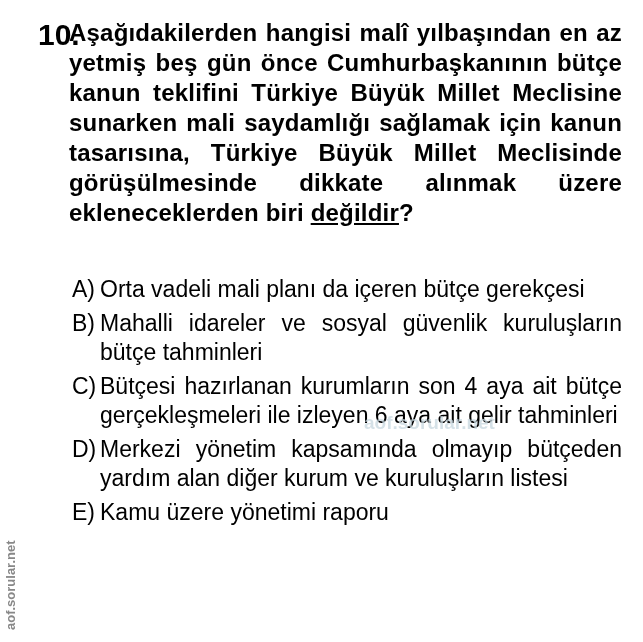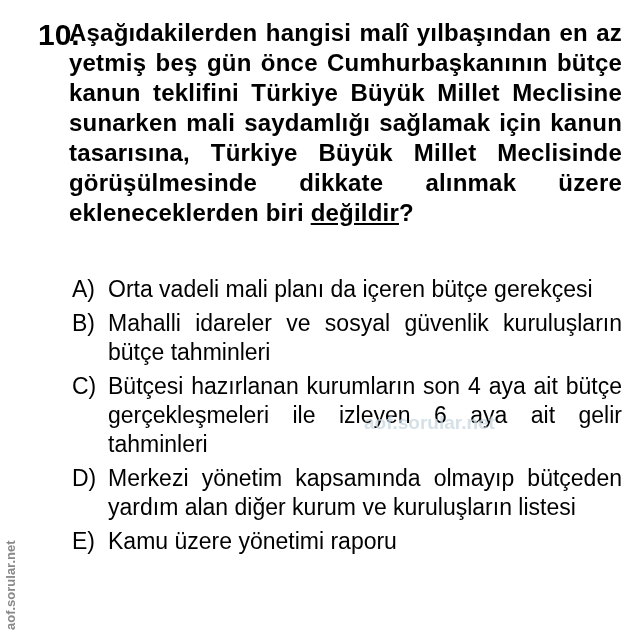--- a/index.html
+++ b/index.html
@@ -53,21 +53,21 @@
     position: relative;
     margin-bottom: 5px;
   }
   .opt-letter {
     position: absolute;
     left: 0;
     top: 0;
     width: 50px;
   }
   .opt-text {
-    margin-left: 36px;
+    margin-left: 28px;
     text-align: justify;
     text-align-last: left;
   }
   .wm-center {
     position: absolute;
     left: 364px;
     top: 412px;
     font-family: "Liberation Sans", sans-serif;
     font-weight: bold;
     font-size: 19px;

